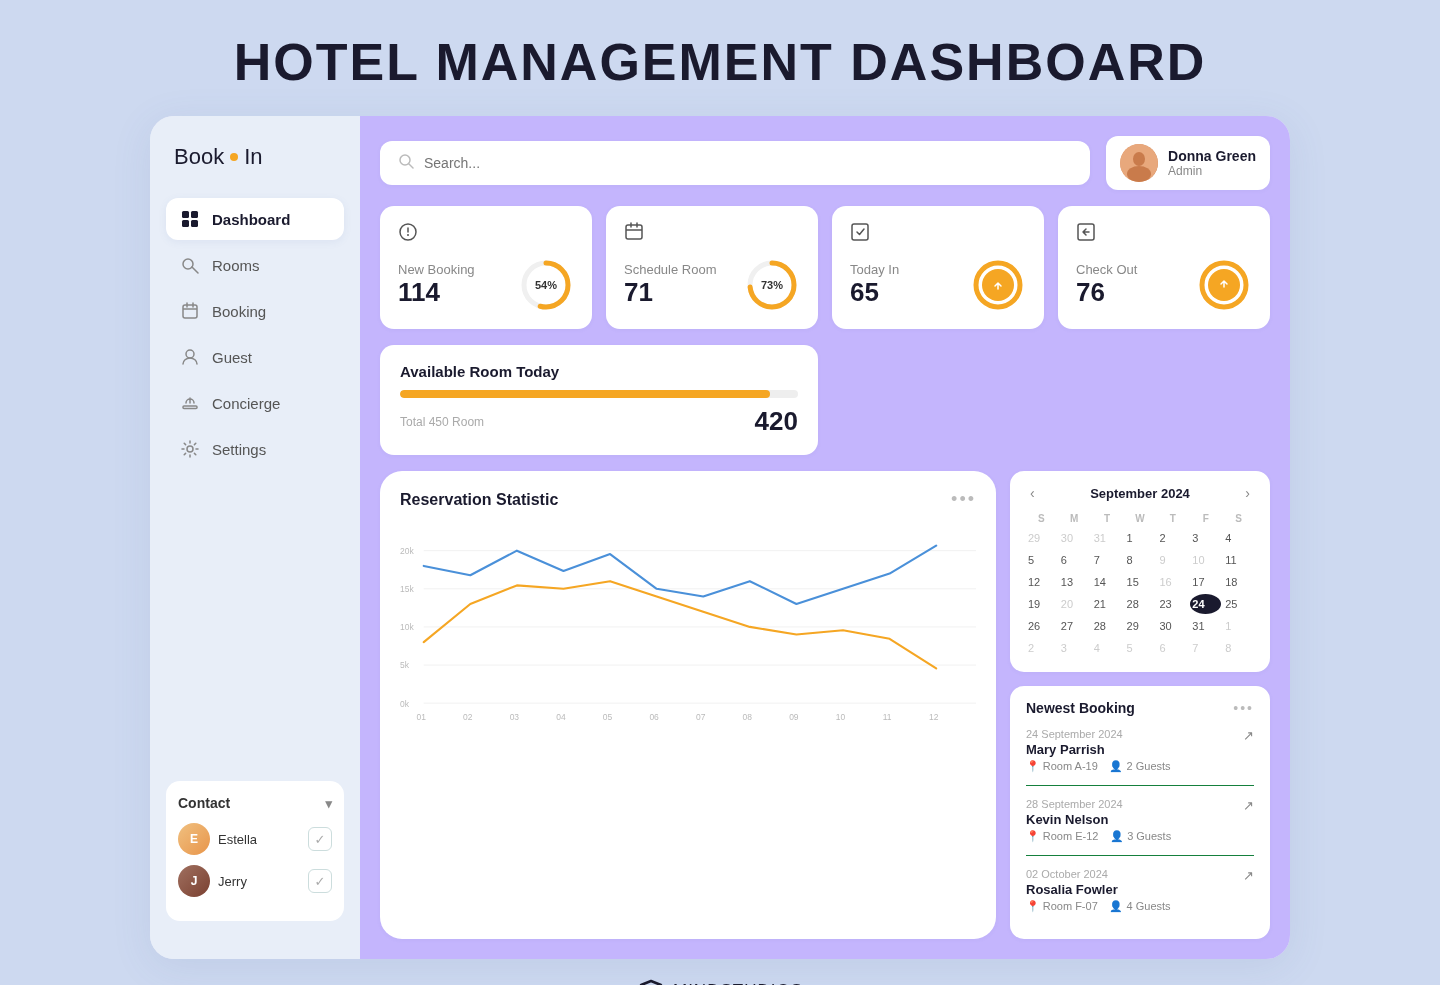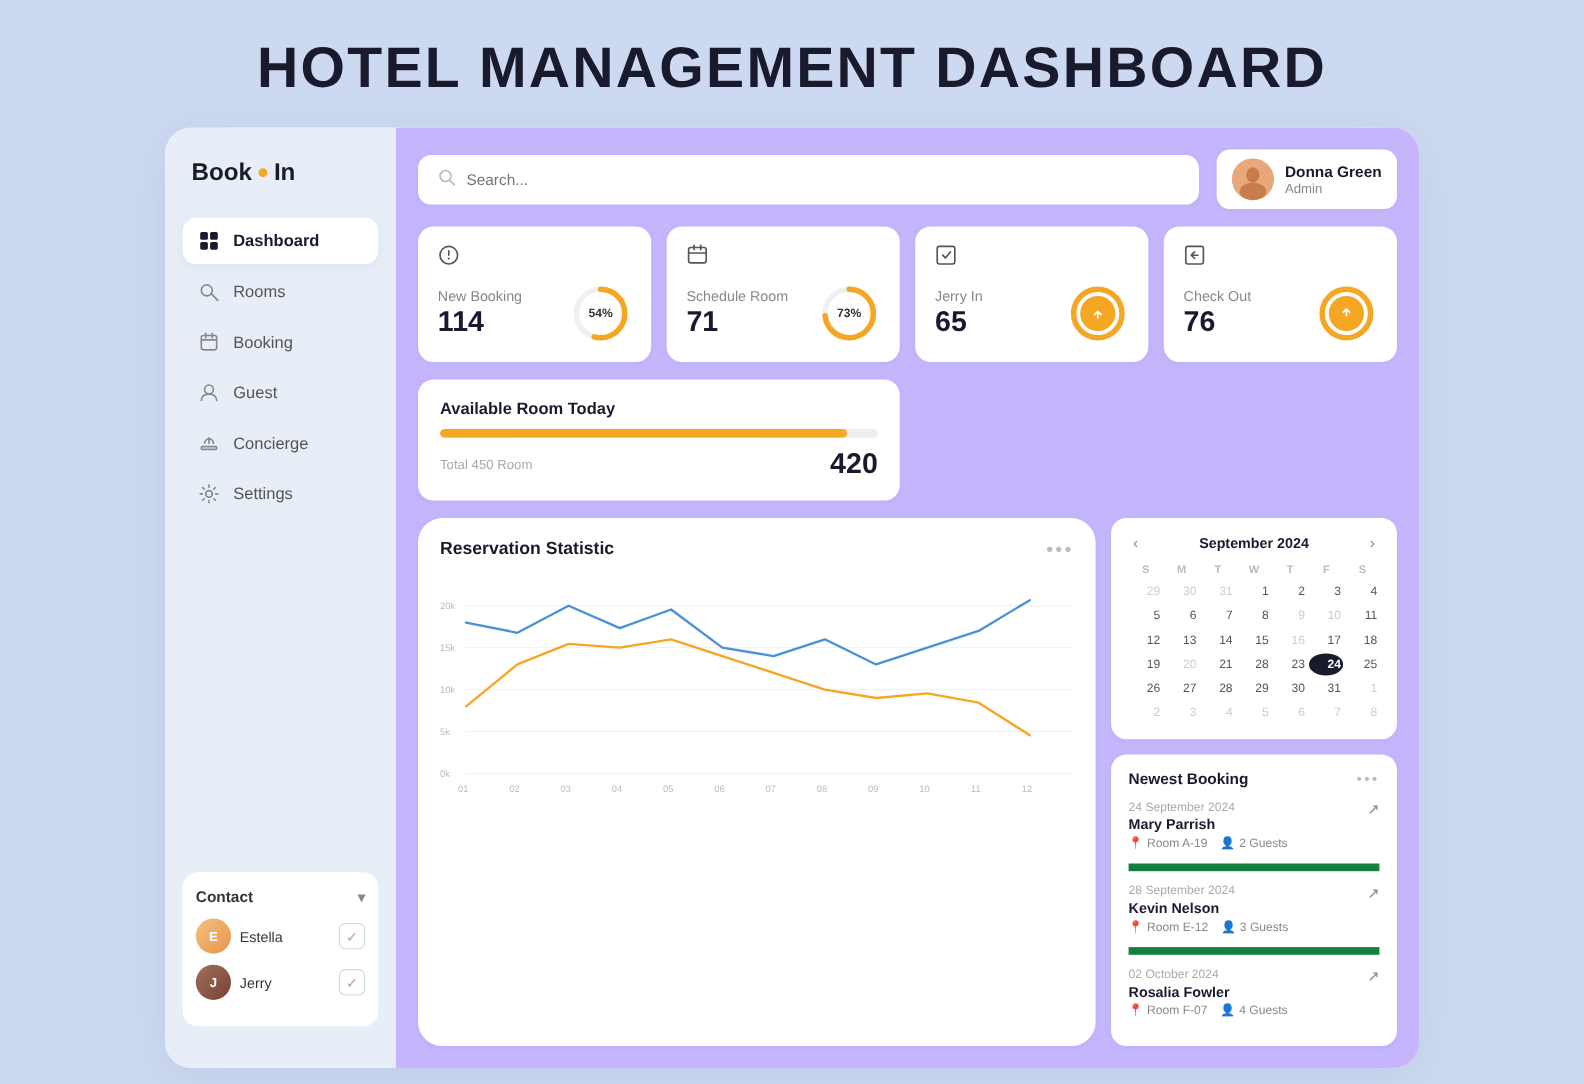--- a/index.html
+++ b/index.html
@@ -32,21 +32,21 @@
     .sidebar {
       width: 210px;
       background: #e8eef8;
       padding: 28px 16px 20px;
       display: flex;
       flex-direction: column;
       flex-shrink: 0;
     }
     .logo {
       font-size: 22px;
-      font-weight: 700;
+      font-weight: 400;
       color: #1a1a2e;
       margin-bottom: 28px;
       padding-left: 8px;
       display: flex;
       align-items: center;
       gap: 6px;
     }
     .logo-dot {
       width: 8px; height: 8px; border-radius: 50%;
       background: #f5a623;
@@ -219,40 +219,40 @@
     }
     .cal-header {
       display: flex; align-items: center; justify-content: space-between;
       margin-bottom: 10px;
     }
     .cal-month { font-size: 13px; font-weight: 700; color: #1a1a2e; }
     .cal-nav { font-size: 14px; color: #888; cursor: pointer; padding: 0 4px; }
     .cal-grid { display: grid; grid-template-columns: repeat(7, 1fr); gap: 2px; }
     .cal-day-header { font-size: 10px; color: #bbb; text-align: center; padding: 2px 0; font-weight: 600; }
     .cal-day {
-      font-size: 11px; text-align: right; padding: 4px 2px;
+      font-size: 11px; text-align: left; padding: 4px 2px;
       border-radius: 50%; cursor: pointer; color: #555;
     }
     .cal-day.today {
       background: #1a1a2e; color: #fff; border-radius: 50%;
       font-weight: 700;
     }
     .cal-day.muted { color: #ccc; }
     
     .booking-card {
       background: #fff; border-radius: 14px; padding: 14px 16px;
       box-shadow: 0 1px 4px rgba(80,100,160,0.06);
       flex: 1;
     }
     .booking-header {
       display: flex; align-items: flex-start; justify-content: space-between;
       margin-bottom: 12px;
     }
     .booking-title { font-size: 14px; font-weight: 700; color: #1a1a2e; }
-    .booking-item { margin-bottom: 12px; padding-bottom: 12px; border-bottom: 7px solid #15803d; }
+    .booking-item { margin-bottom: 12px; padding-bottom: 12px; border-bottom: 1px solid #15803d; }
     .booking-item:last-child { border-bottom: none; margin-bottom: 0; }
     .booking-item-header {
       display: flex; align-items: flex-start; justify-content: space-between;
     }
     .booking-date { font-size: 11px; color: #aaa; margin-bottom: 2px; }
     .booking-name { font-size: 13px; font-weight: 700; color: #1a1a2e; }
     .booking-meta { font-size: 11px; color: #888; margin-top: 3px; display: flex; gap: 12px; }
     .arrow-link { font-size: 13px; color: #888; cursor: pointer; }
     
     .footer {
@@ -440,21 +440,21 @@
 
       <div class="stat-card">
         <div class="stat-icon">
           <svg width="20" height="20" viewBox="0 0 20 20" fill="none">
               <rect x="2" y="2" width="16" height="16" rx="2" stroke="#555" stroke-width="1.5" fill="none"></rect>
               <path d="M7 10l2.5 2.5L14 7" stroke="#555" stroke-width="1.5" stroke-linecap="round" stroke-linejoin="round"></path>
             </svg>
         </div>
         <div class="stat-ring-row">
           <div>
-            <div class="stat-label">Jerry In</div>
+            <div class="stat-label">Today In</div>
             <div class="stat-value">65</div>
           </div>
           <div class="ring-container">
             <svg width="56" height="56" viewBox="0 0 56 56">
               <circle cx="28" cy="28" r="22" fill="none" stroke="#f5a623" stroke-width="5"></circle>
             </svg>
             <div style="position:absolute;top:50%;left:50%;transform:translate(-50%,-50%);width:32px;height:32px;background:#f5a623;border-radius:50%;display:flex;align-items:center;justify-content:center;">
               <svg width="16" height="16" viewBox="0 0 16 16" fill="none">
                   <path d="M4 8h6M7 5l3 3-3 3" stroke="#fff" stroke-width="1.5" stroke-linecap="round" stroke-linejoin="round"></path>
                 </svg>

